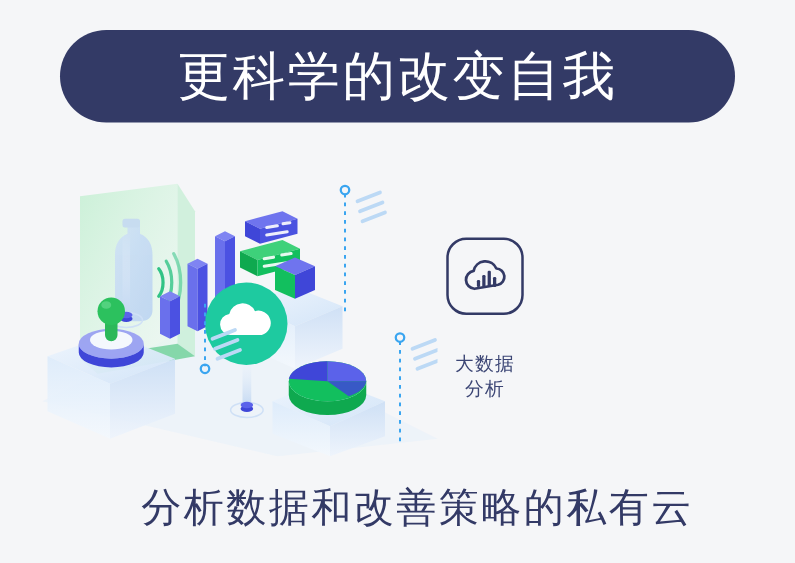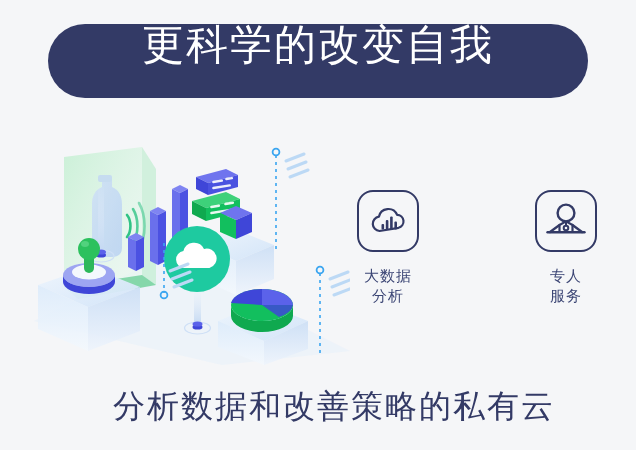--- a/index.html
+++ b/index.html
@@ -7,21 +7,21 @@
     width:636px;height:450px;overflow:hidden;
     background:#f5f6f8;
     font-family:"Liberation Sans","DejaVu Sans",sans-serif;
   }
   #stage{position:relative;width:636px;height:450px;background:#f5f6f8;}
 
   
   .header-pill{
     position:absolute;left:48px;top:24px;width:540px;height:74px;
     background:#333a66;border-radius:37px;
-    display:flex;align-items:flex-start;justify-content:center;
+    display:flex;align-items:center;justify-content:center;
   }
   .header-pill .title{
     color:#ffffff;font-size:42px;letter-spacing:2px;line-height:1;
     font-weight:400;white-space:nowrap;
   }
 
   
   .tagline{
     position:absolute;left:0;top:385px;width:636px;text-align:center;
     color:#333a66;font-size:32px;letter-spacing:2px;white-space:nowrap;padding-left:16px;
@@ -29,21 +29,21 @@
 
   
   .illo{position:absolute;left:20px;top:125px;width:330px;height:240px;}
   .illo svg{display:block;}
 
   
   .features{
     position:absolute;left:352px;top:190px;width:250px;height:130px;
     display:flex;justify-content:space-between;align-items:flex-start;
   }
-  .feature{width:72px;display:flex;flex-direction:column;align-items:center;}
+  .feature{width:72px;display:flex;flex-direction:column;align-items:center;gap:16px;}
   .feature .card{
     width:62px;height:62px;border:2px solid #333a66;border-radius:16px;
     box-sizing:border-box;display:flex;align-items:center;justify-content:center;
     background:#f5f6f8;
   }
   .feature .cap{
     margin-top:14px;text-align:center;color:#3c4675;font-size:15px;
     line-height:1.35;letter-spacing:1px;white-space:pre-line;font-weight:400;
   }
 </style>
@@ -249,33 +249,18 @@
             <rect x="22.1" y="15.5" width="2.6" height="13" rx="1"></rect>
             <rect x="26.4" y="20.5" width="2.6" height="8" rx="1"></rect>
           </g>
         </svg>
       </div>
       <div class="cap">大数据
 分析</div>
     </div>
 
 
-    <div class="feature">
-      <div class="card">
-        <svg width="44" height="40" viewBox="0 0 44 40" xmlns="http://www.w3.org/2000/svg">
-          <circle cx="22" cy="12" r="8.4" fill="none" stroke="#333a66" stroke-width="2.4"></circle>
-          <path d="M22 20.4 L15.5 24 L15.5 31 L28.5 31 L28.5 24 Z" fill="none" stroke="#333a66" stroke-width="2.2" stroke-linejoin="round"></path>
-          <circle cx="22" cy="27" r="2.3" fill="none" stroke="#333a66" stroke-width="2"></circle>
-          <line x1="22" y1="20.4" x2="22" y2="24.7" stroke="#333a66" stroke-width="2"></line>
-          <path d="M15.5 24 L6 31" stroke="#333a66" stroke-width="2.3" stroke-linecap="round"></path>
-          <path d="M28.5 24 L38 31" stroke="#333a66" stroke-width="2.3" stroke-linecap="round"></path>
-          <line x1="3.5" y1="31.3" x2="40.5" y2="31.3" stroke="#333a66" stroke-width="2.4" stroke-linecap="round"></line>
-        </svg>
-      </div>
-      <div class="cap">专人
-服务</div>
-    </div>
 
   </div>
 
   <div class="tagline">分析数据和改善策略的私有云</div>
 
 </div>
 
 </body></html>

